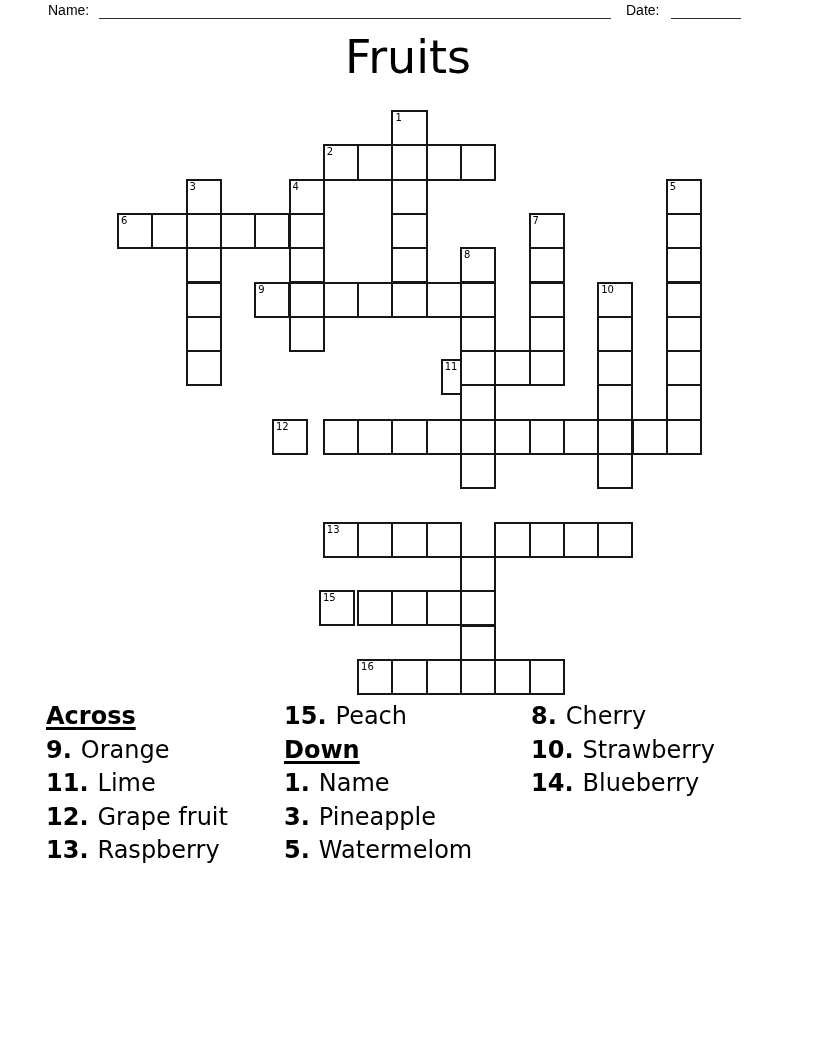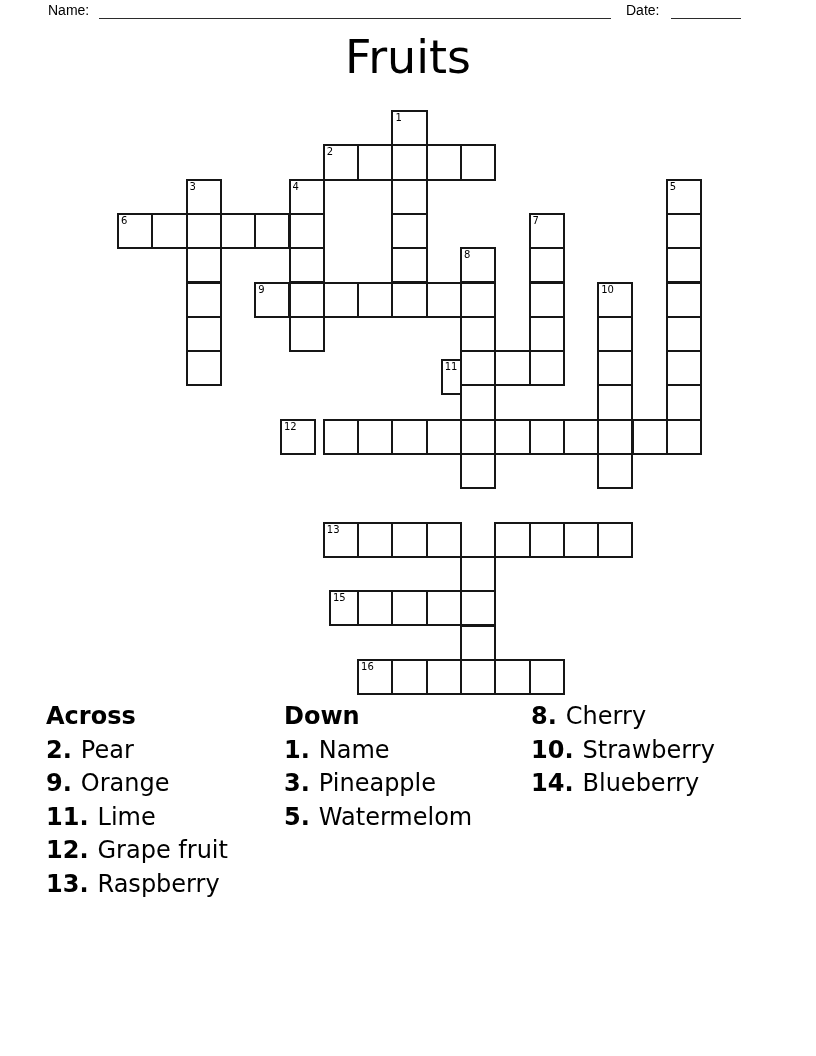--- a/index.html
+++ b/index.html
@@ -26,21 +26,21 @@
   .cellnum{position:absolute;top:0px;left:2px;font-size:10px;line-height:11px;
            font-family:"DejaVu Sans",sans-serif;color:#000;}
 
   
   .clue-column{position:absolute;top:700px;white-space:nowrap;
                font-size:24px;color:#000;}
   #clue-col-1{left:46px;}
   #clue-col-2{left:284px;}
   #clue-col-3{left:531px;}
   .clue-item,.clue-heading{height:33.6px;line-height:33.6px;}
-  .clue-heading span{font-weight:bold;
+  .clue-heading span{font-weight:bold;text-decoration:underline;
                      text-decoration-thickness:2.5px;text-underline-offset:3px;}
   .clue-num{font-weight:bold;}
   .clue-word{margin-left:9px;}
 </style>
 </head>
 <body>
 
 <span id="name-label" class="hdr-label">Name:</span>
 <div id="name-line" class="fill-line"></div>
 <span id="date-label" class="hdr-label">Date:</span>
@@ -116,21 +116,21 @@
       <span class="cellnum">11</span>
     </div>
     <div class="cell" style="left: 343px; top: 240.1px;"></div>
     <div class="cell" style="left: 377.3px; top: 240.1px;"></div>
     <div class="cell" style="left: 411.6px; top: 240.1px;"></div>
     <div class="cell" style="left: 480.2px; top: 240.1px;"></div>
     <div class="cell" style="left: 548.8px; top: 240.1px;"></div>
     <div class="cell" style="left: 343px; top: 274.4px;"></div>
     <div class="cell" style="left: 480.2px; top: 274.4px;"></div>
     <div class="cell" style="left: 548.8px; top: 274.4px;"></div>
-    <div class="cell" style="left: 163px; top: 308.7px;">
+    <div class="cell" style="left: 155px; top: 308.7px;">
       <span class="cellnum">12</span>
     </div>
     <div class="cell" style="left: 205.8px; top: 308.7px;"></div>
     <div class="cell" style="left: 240.1px; top: 308.7px;"></div>
     <div class="cell" style="left: 274.4px; top: 308.7px;"></div>
     <div class="cell" style="left: 308.7px; top: 308.7px;"></div>
     <div class="cell" style="left: 343px; top: 308.7px;"></div>
     <div class="cell" style="left: 377.3px; top: 308.7px;"></div>
     <div class="cell" style="left: 411.6px; top: 308.7px;"></div>
     <div class="cell" style="left: 445.9px; top: 308.7px;"></div>
@@ -146,47 +146,47 @@
     <div class="cell" style="left: 274.4px; top: 411.6px;"></div>
     <div class="cell" style="left: 308.7px; top: 411.6px;"></div>
     <div class="cell" style="left: 343px; top: 411.6px; margin-left: 37px;">
       <span class="cellnum">14</span>
     </div>
     <div class="cell" style="left: 377.3px; top: 411.6px;"></div>
     <div class="cell" style="left: 411.6px; top: 411.6px;"></div>
     <div class="cell" style="left: 445.9px; top: 411.6px;"></div>
     <div class="cell" style="left: 480.2px; top: 411.6px;"></div>
     <div class="cell" style="left: 343px; top: 445.9px;"></div>
-    <div class="cell" style="left: 212px; top: 480.2px; padding-left: 20px;">
+    <div class="cell" style="left: 202px; top: 480.2px; padding-left: 20px;">
       <span class="cellnum">15</span>
     </div>
     <div class="cell" style="left: 240.1px; top: 480.2px;"></div>
     <div class="cell" style="left: 274.4px; top: 480.2px;"></div>
     <div class="cell" style="left: 308.7px; top: 480.2px;"></div>
     <div class="cell" style="left: 343px; top: 480.2px;"></div>
     <div class="cell" style="left: 343px; top: 514.5px;"></div>
     <div class="cell" style="left: 240.1px; top: 548.8px;">
       <span class="cellnum">16</span>
     </div>
     <div class="cell" style="left: 274.4px; top: 548.8px;"></div>
     <div class="cell" style="left: 308.7px; top: 548.8px;"></div>
     <div class="cell" style="left: 343px; top: 548.8px;"></div>
     <div class="cell" style="left: 377.3px; top: 548.8px;"></div>
     <div class="cell" style="left: 411.6px; top: 548.8px;"></div>
   </div>
 
 <div id="clue-col-1" class="clue-column">
     <div class="clue-heading"><span>Across</span></div>
-    <div class="clue-item"><span class="clue-num">2.</span><span class="clue-word">Pear</span></div>
     <div class="clue-item"><span class="clue-num">9.</span><span class="clue-word">Orange</span></div>
     <div class="clue-item"><span class="clue-num">11.</span><span class="clue-word">Lime</span></div>
     <div class="clue-item"><span class="clue-num">12.</span><span class="clue-word">Grape fruit</span></div>
     <div class="clue-item"><span class="clue-num">13.</span><span class="clue-word">Raspberry</span></div>
   </div>
 <div id="clue-col-2" class="clue-column">
+    <div class="clue-item"><span class="clue-num">15.</span><span class="clue-word">Peach</span></div>
     <div class="clue-heading"><span>Down</span></div>
     <div class="clue-item"><span class="clue-num">1.</span><span class="clue-word">Name</span></div>
     <div class="clue-item"><span class="clue-num">3.</span><span class="clue-word">Pineapple</span></div>
     <div class="clue-item"><span class="clue-num">5.</span><span class="clue-word">Watermelom</span></div>
   </div>
 <div id="clue-col-3" class="clue-column">
     <div class="clue-item"><span class="clue-num">8.</span><span class="clue-word">Cherry</span></div>
     <div class="clue-item"><span class="clue-num">10.</span><span class="clue-word">Strawberry</span></div>
     <div class="clue-item"><span class="clue-num">14.</span><span class="clue-word">Blueberry</span></div>
   </div>

